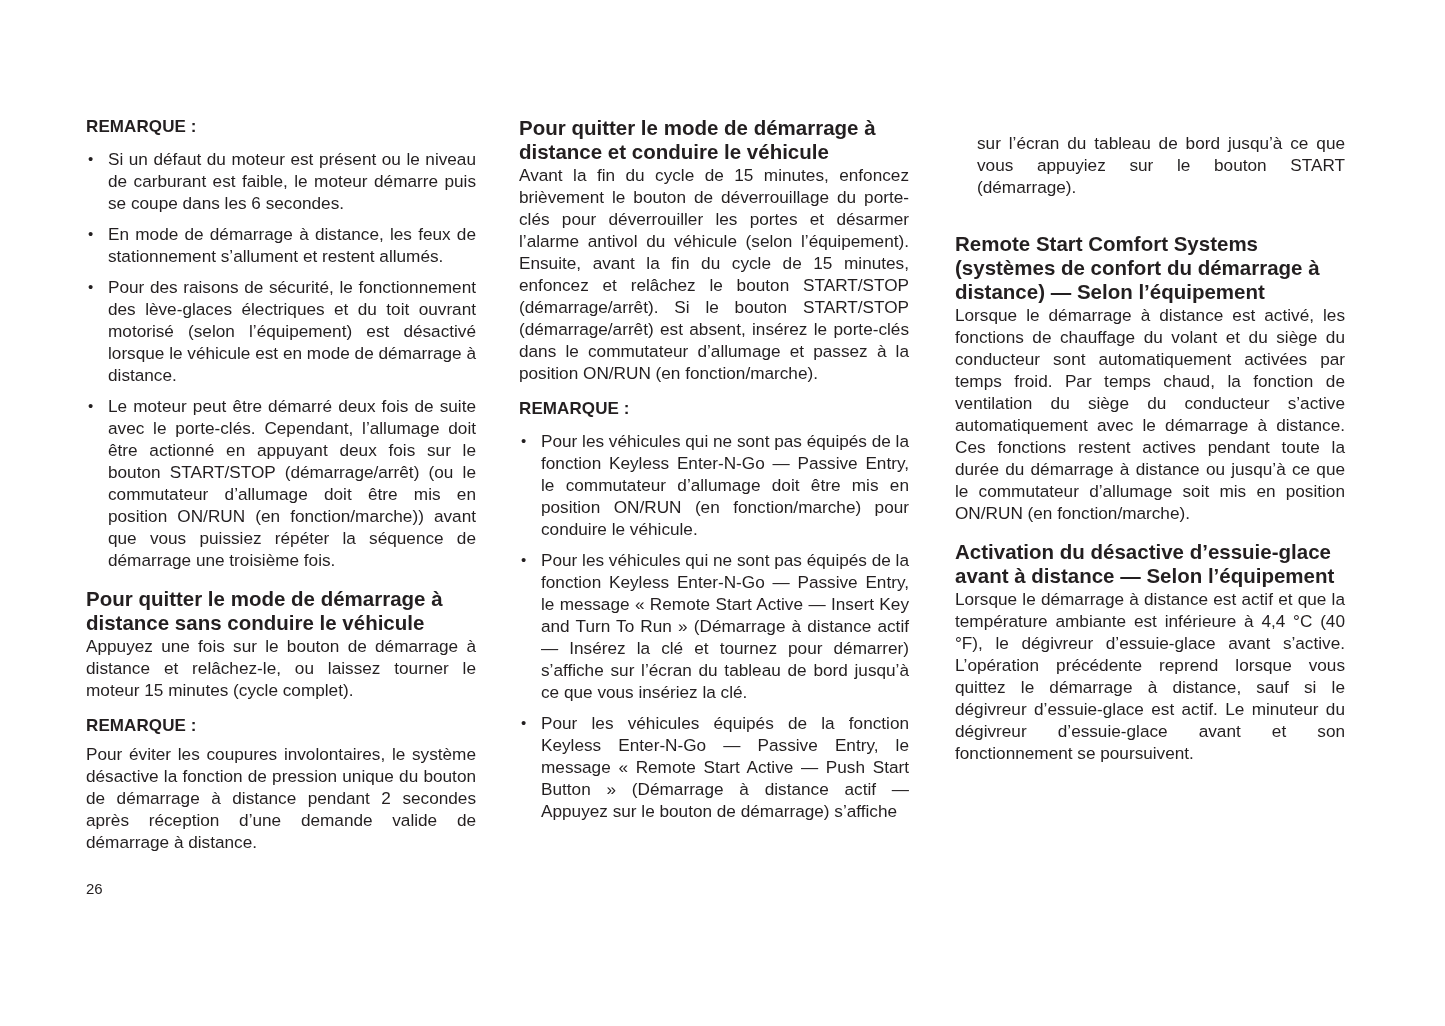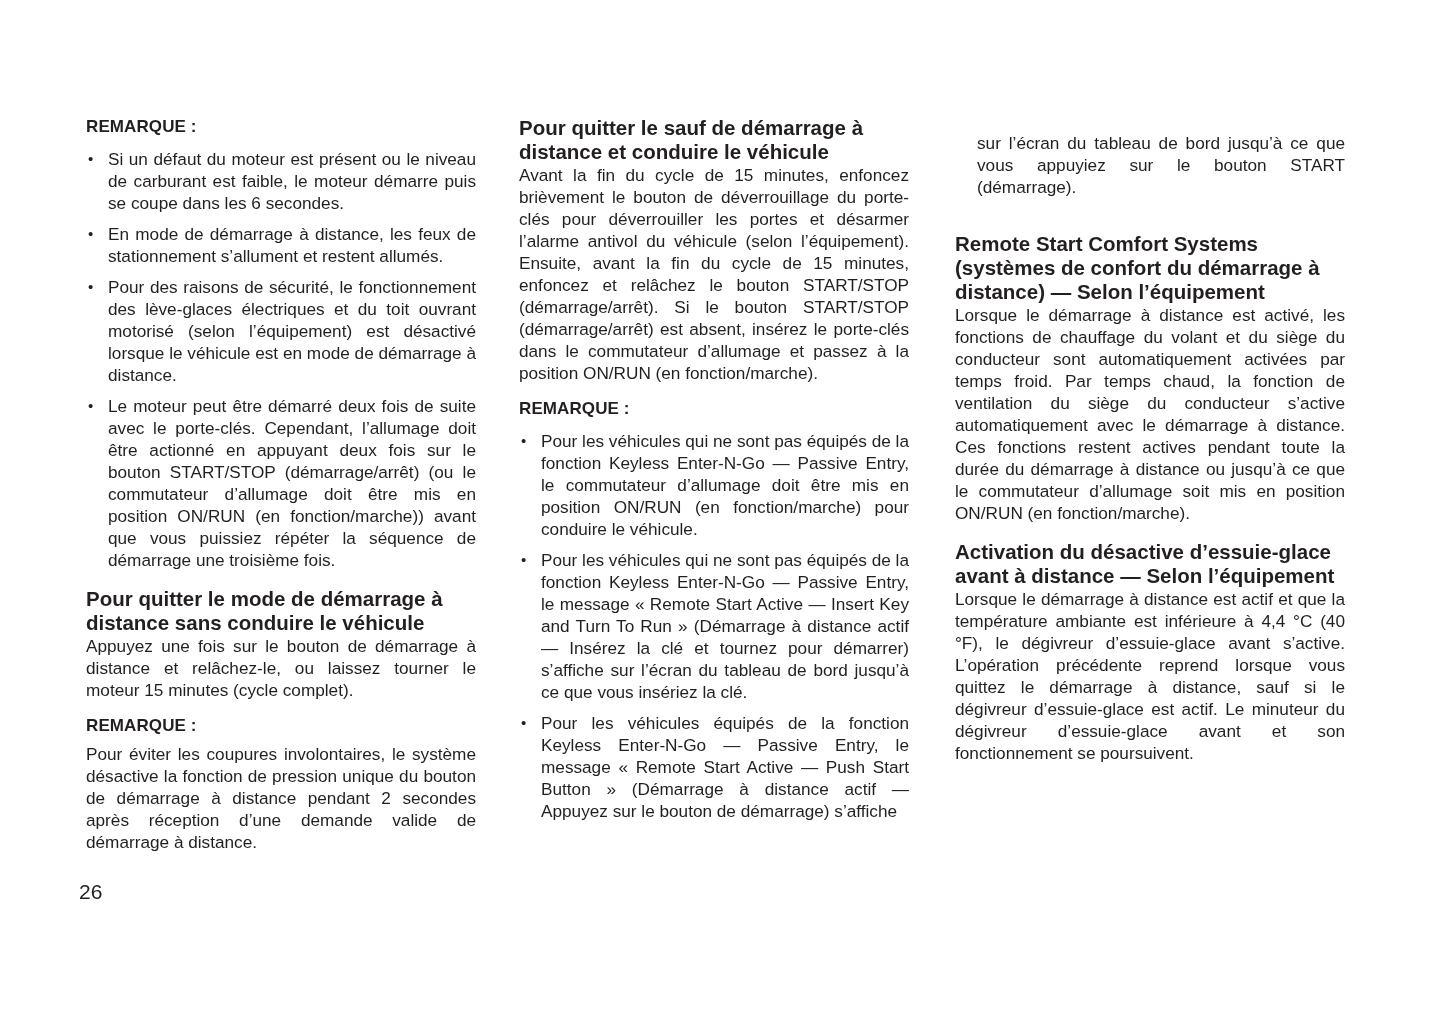--- a/index.html
+++ b/index.html
@@ -60,44 +60,44 @@
     text-align: justify;
   }
   .para.loose { line-height: 22px; }
   .continued {
     padding-left: 22px;
     text-align: justify;
     margin: 0;
   }
   .page-number {
     position: absolute;
-    left: 79px;
+    left: 86px;
     top: 880px;
-    font-size: 21px;
+    font-size: 15px;
   }
 </style>
 </head>
 <body>
 
 <div id="col1" class="col">
   <div class="remarque">REMARQUE :</div>
   <ul class="bullets">
     <li><span class="dot">•</span><span>Si un défaut du moteur est présent ou le niveau de carburant est faible, le moteur démarre puis se coupe dans les 6 secondes.</span></li>
     <li><span class="dot">•</span><span>En mode de démarrage à distance, les feux de stationnement s’allument et restent allumés.</span></li>
     <li><span class="dot">•</span><span>Pour des raisons de sécurité, le fonctionnement des lève-glaces électriques et du toit ouvrant motorisé (selon l’équipement) est désactivé lorsque le véhicule est en mode de démarrage à distance.</span></li>
     <li><span class="dot">•</span><span>Le moteur peut être démarré deux fois de suite avec le porte-clés. Cependant, l’allumage doit être actionné en appuyant deux fois sur le bouton START/STOP (démarrage/arrêt) (ou le commutateur d’allumage doit être mis en position ON/RUN (en fonction/marche)) avant que vous puissiez répéter la séquence de démarrage une troisième fois.</span></li>
   </ul>
   <div class="heading">Pour quitter le mode de démarrage à distance sans conduire le véhicule</div>
   <p class="para">Appuyez une fois sur le bouton de démarrage à distance et relâchez-le, ou laissez tourner le moteur 15 minutes (cycle complet).</p>
   <div class="remarque" style="margin-top:14px;margin-bottom:6px;">REMARQUE :</div>
   <p class="para loose">Pour éviter les coupures involontaires, le système désactive la fonction de pression unique du bouton de démarrage à distance pendant 2 secondes après réception d’une demande valide de démarrage à distance.</p>
 </div>
 
 <div id="col2" class="col">
-  <div class="heading" style="margin-top:0;">Pour quitter le sauf de démarrage à distance et conduire le véhicule</div>
+  <div class="heading" style="margin-top:0;">Pour quitter le mode de démarrage à distance et conduire le véhicule</div>
   <p class="para">Avant la fin du cycle de 15 minutes, enfoncez brièvement le bouton de déverrouillage du porte-clés pour déverrouiller les portes et désarmer l’alarme antivol du véhicule (selon l’équipement). Ensuite, avant la fin du cycle de 15 minutes, enfoncez et relâchez le bouton START/STOP (démarrage/arrêt). Si le bouton START/STOP (démarrage/arrêt) est absent, insérez le porte-clés dans le commutateur d’allumage et passez à la position ON/RUN (en fonction/marche).</p>
   <div class="remarque" style="margin-top:14px;">REMARQUE :</div>
   <ul class="bullets">
     <li><span class="dot">•</span><span>Pour les véhicules qui ne sont pas équipés de la fonction Keyless Enter-N-Go — Passive Entry, le commutateur d’allumage doit être mis en position ON/RUN (en fonction/marche) pour conduire le véhicule.</span></li>
     <li><span class="dot">•</span><span>Pour les véhicules qui ne sont pas équipés de la fonction Keyless Enter-N-Go — Passive Entry, le message « Remote Start Active — Insert Key and Turn To Run » (Démarrage à distance actif — Insérez la clé et tournez pour démarrer) s’affiche sur l’écran du tableau de bord jusqu’à ce que vous insériez la clé.</span></li>
     <li><span class="dot">•</span><span>Pour les véhicules équipés de la fonction Keyless Enter-N-Go — Passive Entry, le message « Remote Start Active — Push Start Button » (Démarrage à distance actif — Appuyez sur le bouton de démarrage) s’affiche</span></li>
   </ul>
 </div>
 
 <div id="col3" class="col">

